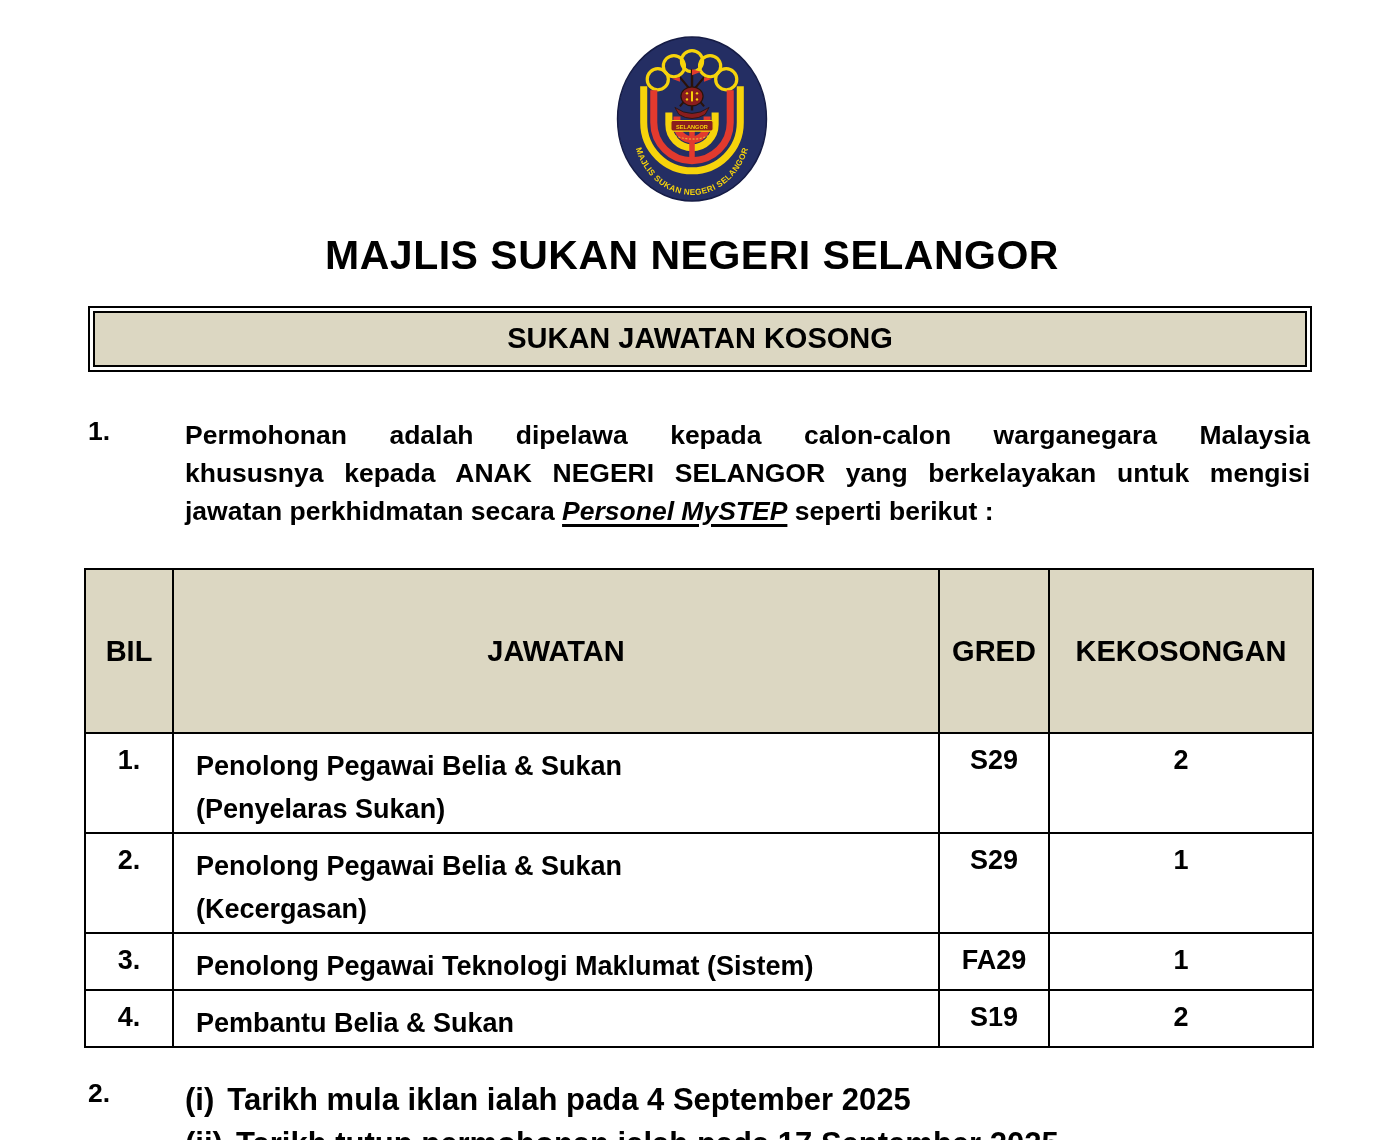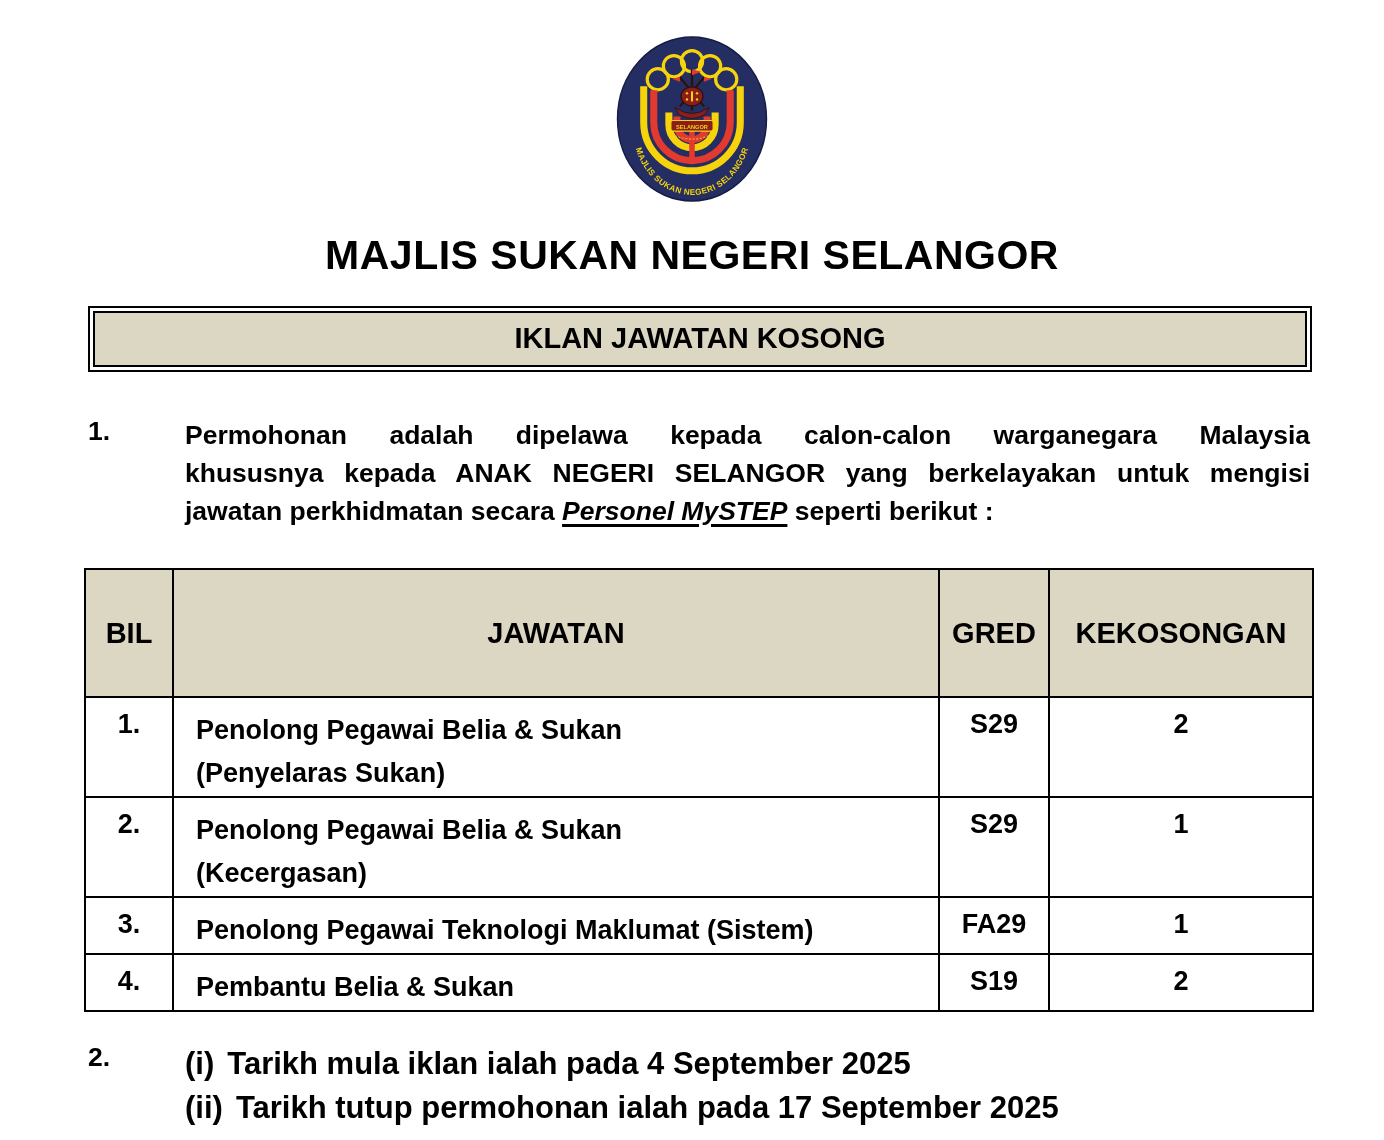--- a/index.html
+++ b/index.html
@@ -81,21 +81,21 @@
     table-layout: fixed;
     width: 1228px;
     margin: 38px 72px 0 84px;
   }
   .jobs-table th, .jobs-table td {
     border: 2.5px solid #000;
     box-sizing: border-box;
   }
   .jobs-table th {
     background: #dcd7c2;
-    height: 128px;
+    height: 164px;
     font-size: 29px;
     text-align: center;
     vertical-align: middle;
     font-weight: 700;
   }
   .jobs-table td {
     vertical-align: top;
     padding-top: 11px;
     font-size: 27px;
     font-weight: 700;
@@ -167,21 +167,21 @@
     </defs>
     <text font-size="8.2" font-weight="bold" letter-spacing="0.4" fill="#f6d30b">
       <textPath href="#arc-text-path" startOffset="50%" text-anchor="middle">MAJLIS SUKAN NEGERI SELANGOR</textPath>
     </text>
   </svg>
 </div>
 
 <h1 class="doc-title">MAJLIS SUKAN NEGERI SELANGOR</h1>
 
 <div class="banner-outer">
-  <div class="banner-inner">IKLAN JAWATAN KOSONG</div>
+  <div class="banner-inner">SUKAN JAWATAN KOSONG</div>
 </div>
 
 <div class="numbered">
   <div class="num-col">1.</div>
   <div class="body-col">
     <div class="intro-line jline">Permohonan adalah dipelawa kepada calon-calon warganegara Malaysia</div>
     <div class="intro-line jline">khususnya kepada ANAK NEGERI SELANGOR yang berkelayakan untuk mengisi</div>
     <div class="intro-line"><span>jawatan perkhidmatan secara </span><span class="em-underline">Personel MySTEP</span><span> seperti berikut :</span></div>
   </div>
 </div>

